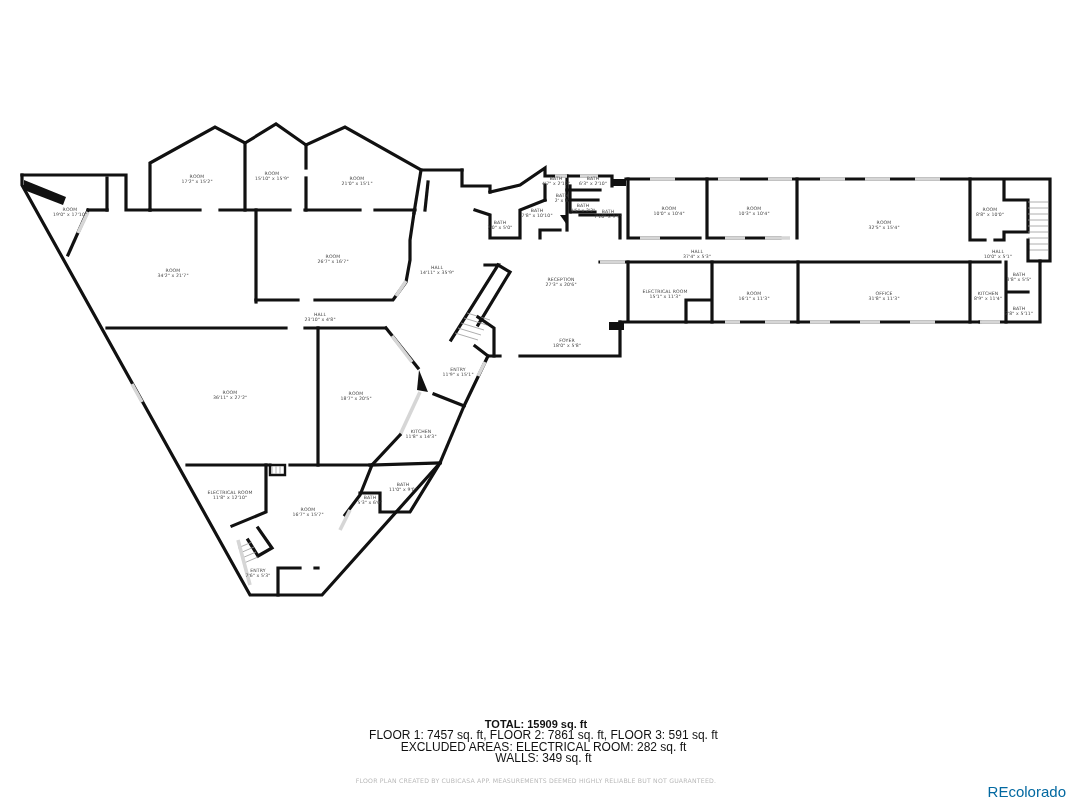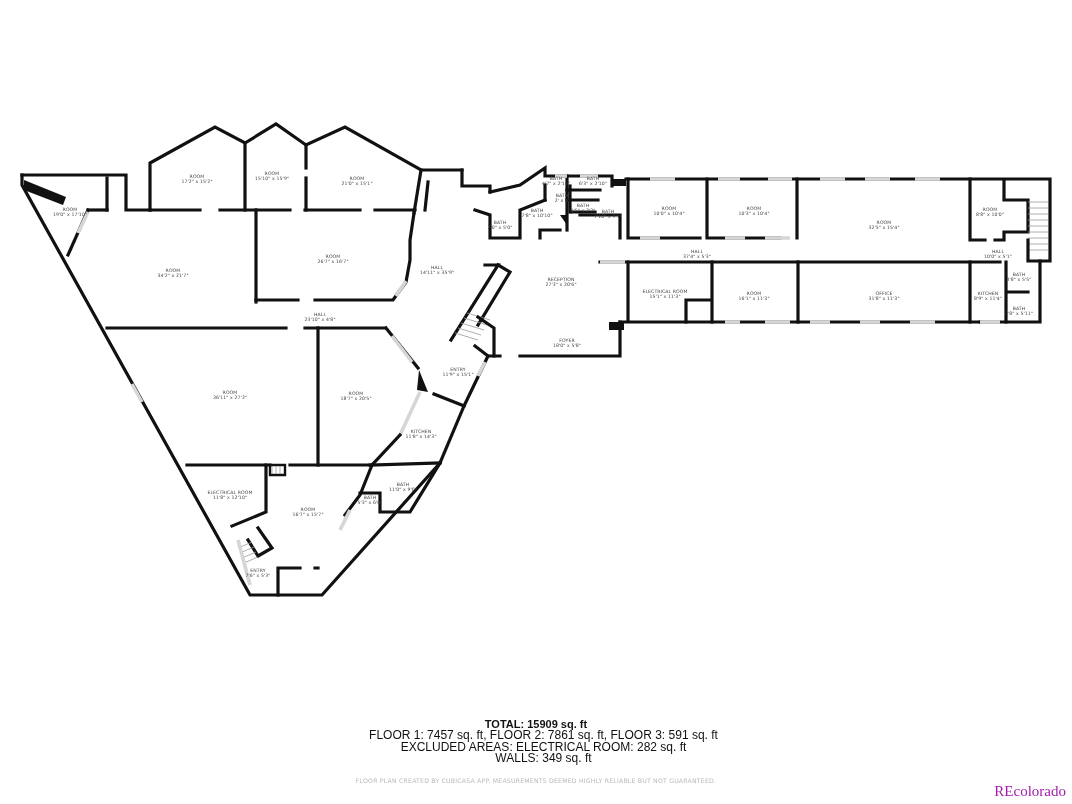--- a/index.html
+++ b/index.html
@@ -10,21 +10,21 @@
   .win { stroke: #d6d6d6; stroke-width: 3.6; fill: none; }
   .stair { fill: none; stroke: #999; stroke-width: 0.8; }
   .blk { fill: #111; }
   .rlabel { position: absolute; transform: translate(-50%, -50%); text-align: center; font-size: 4.6px; line-height: 5.4px; color: #444; white-space: nowrap; letter-spacing: 0.1px; }
   .rlabel .nm { display: block; text-transform: uppercase; }
   .rlabel .dm { display: block; }
   #summary { position: absolute; left: 0; width: 1072px; top: 718px; text-align: center; color: #111; font-family: Liberation Sans, sans-serif; }
   #summary .total { font-size: 11px; font-weight: bold; line-height: 12px; }
   #summary .line { font-size: 12px; line-height: 11.5px; margin-left: 15px; }
   #disclaimer { position: absolute; left: 0; width: 1072px; top: 777px; text-align: center; font-size: 6.2px; color: #b9b9b9; letter-spacing: 0.2px; }
-  #brand { position: absolute; right: 6px; top: 783px; font-family: Liberation Serif, serif; font-size: 15px; color: #a21caf; }
+  #brand { position: absolute; right: 6px; top: 783px; font-family: Liberation Sans, sans-serif; font-size: 15px; color: #0369a1; }
 </style>
 </head>
 <body>
 
 <svg id="plan" viewBox="0 0 1072 804" xmlns="http://www.w3.org/2000/svg">
 
   <g>
 
     <path class="wall" d="M22,175 L126,175 L126,210 L150,210"></path>
 

